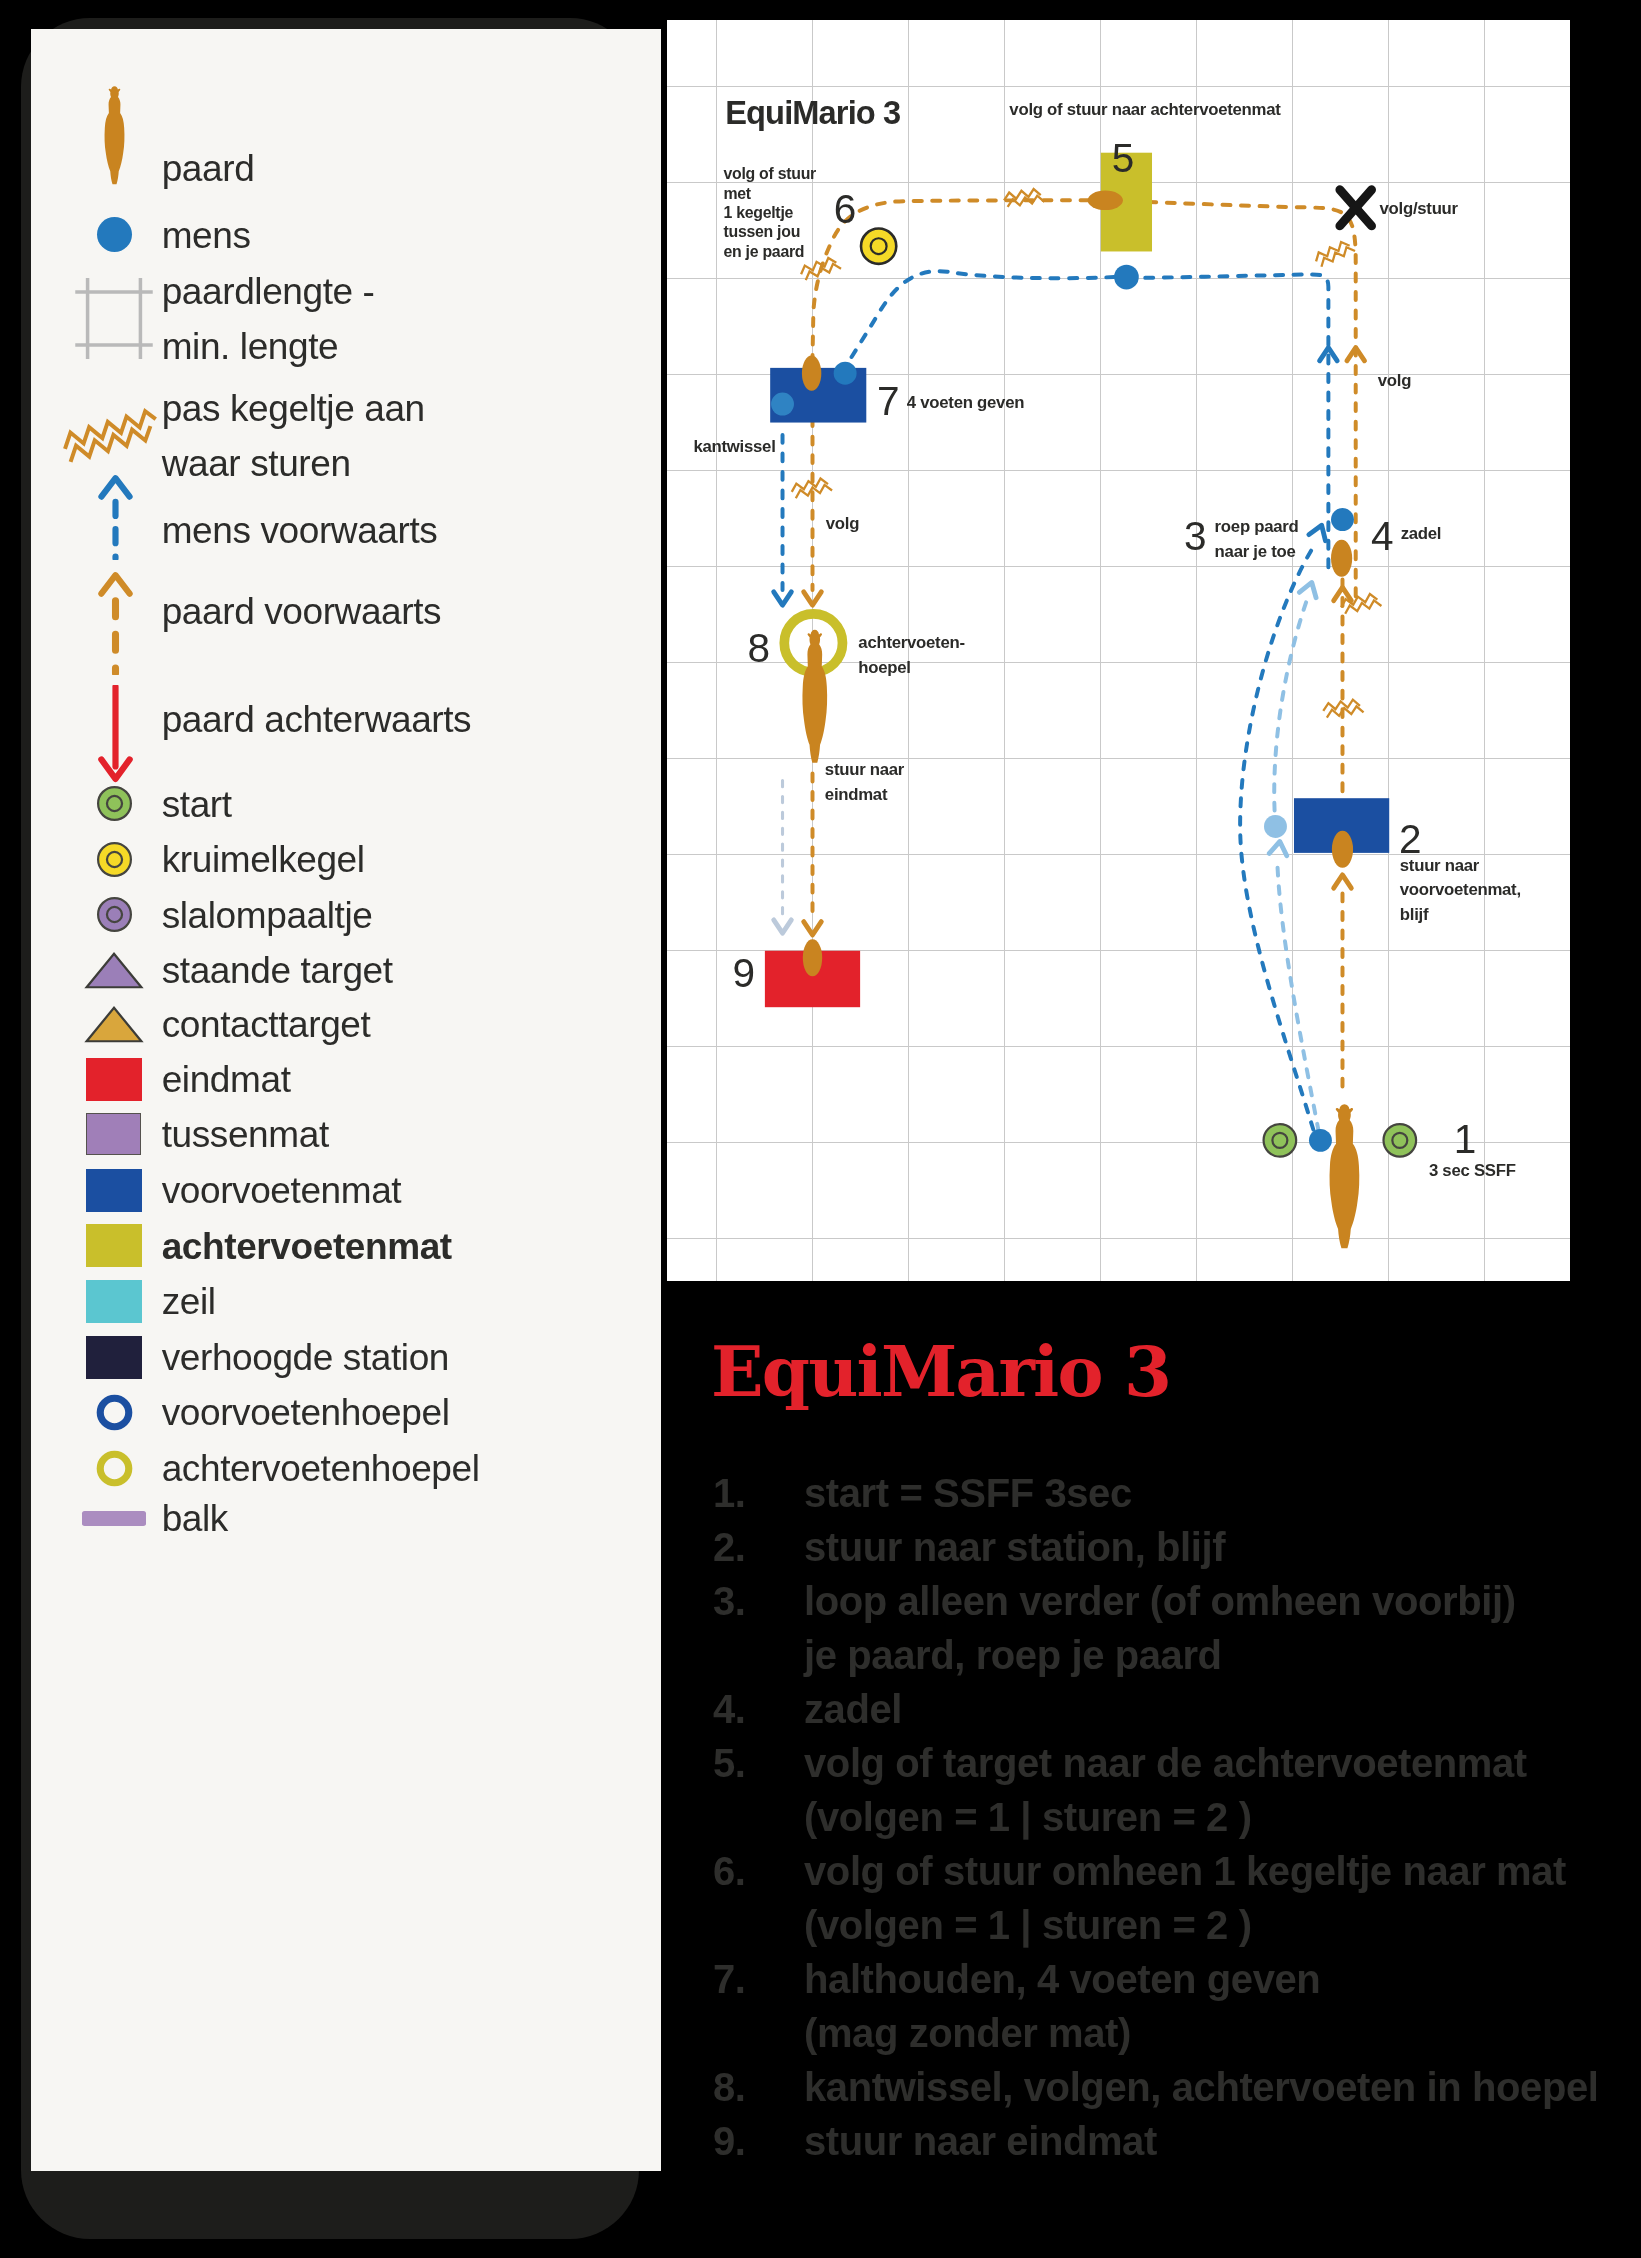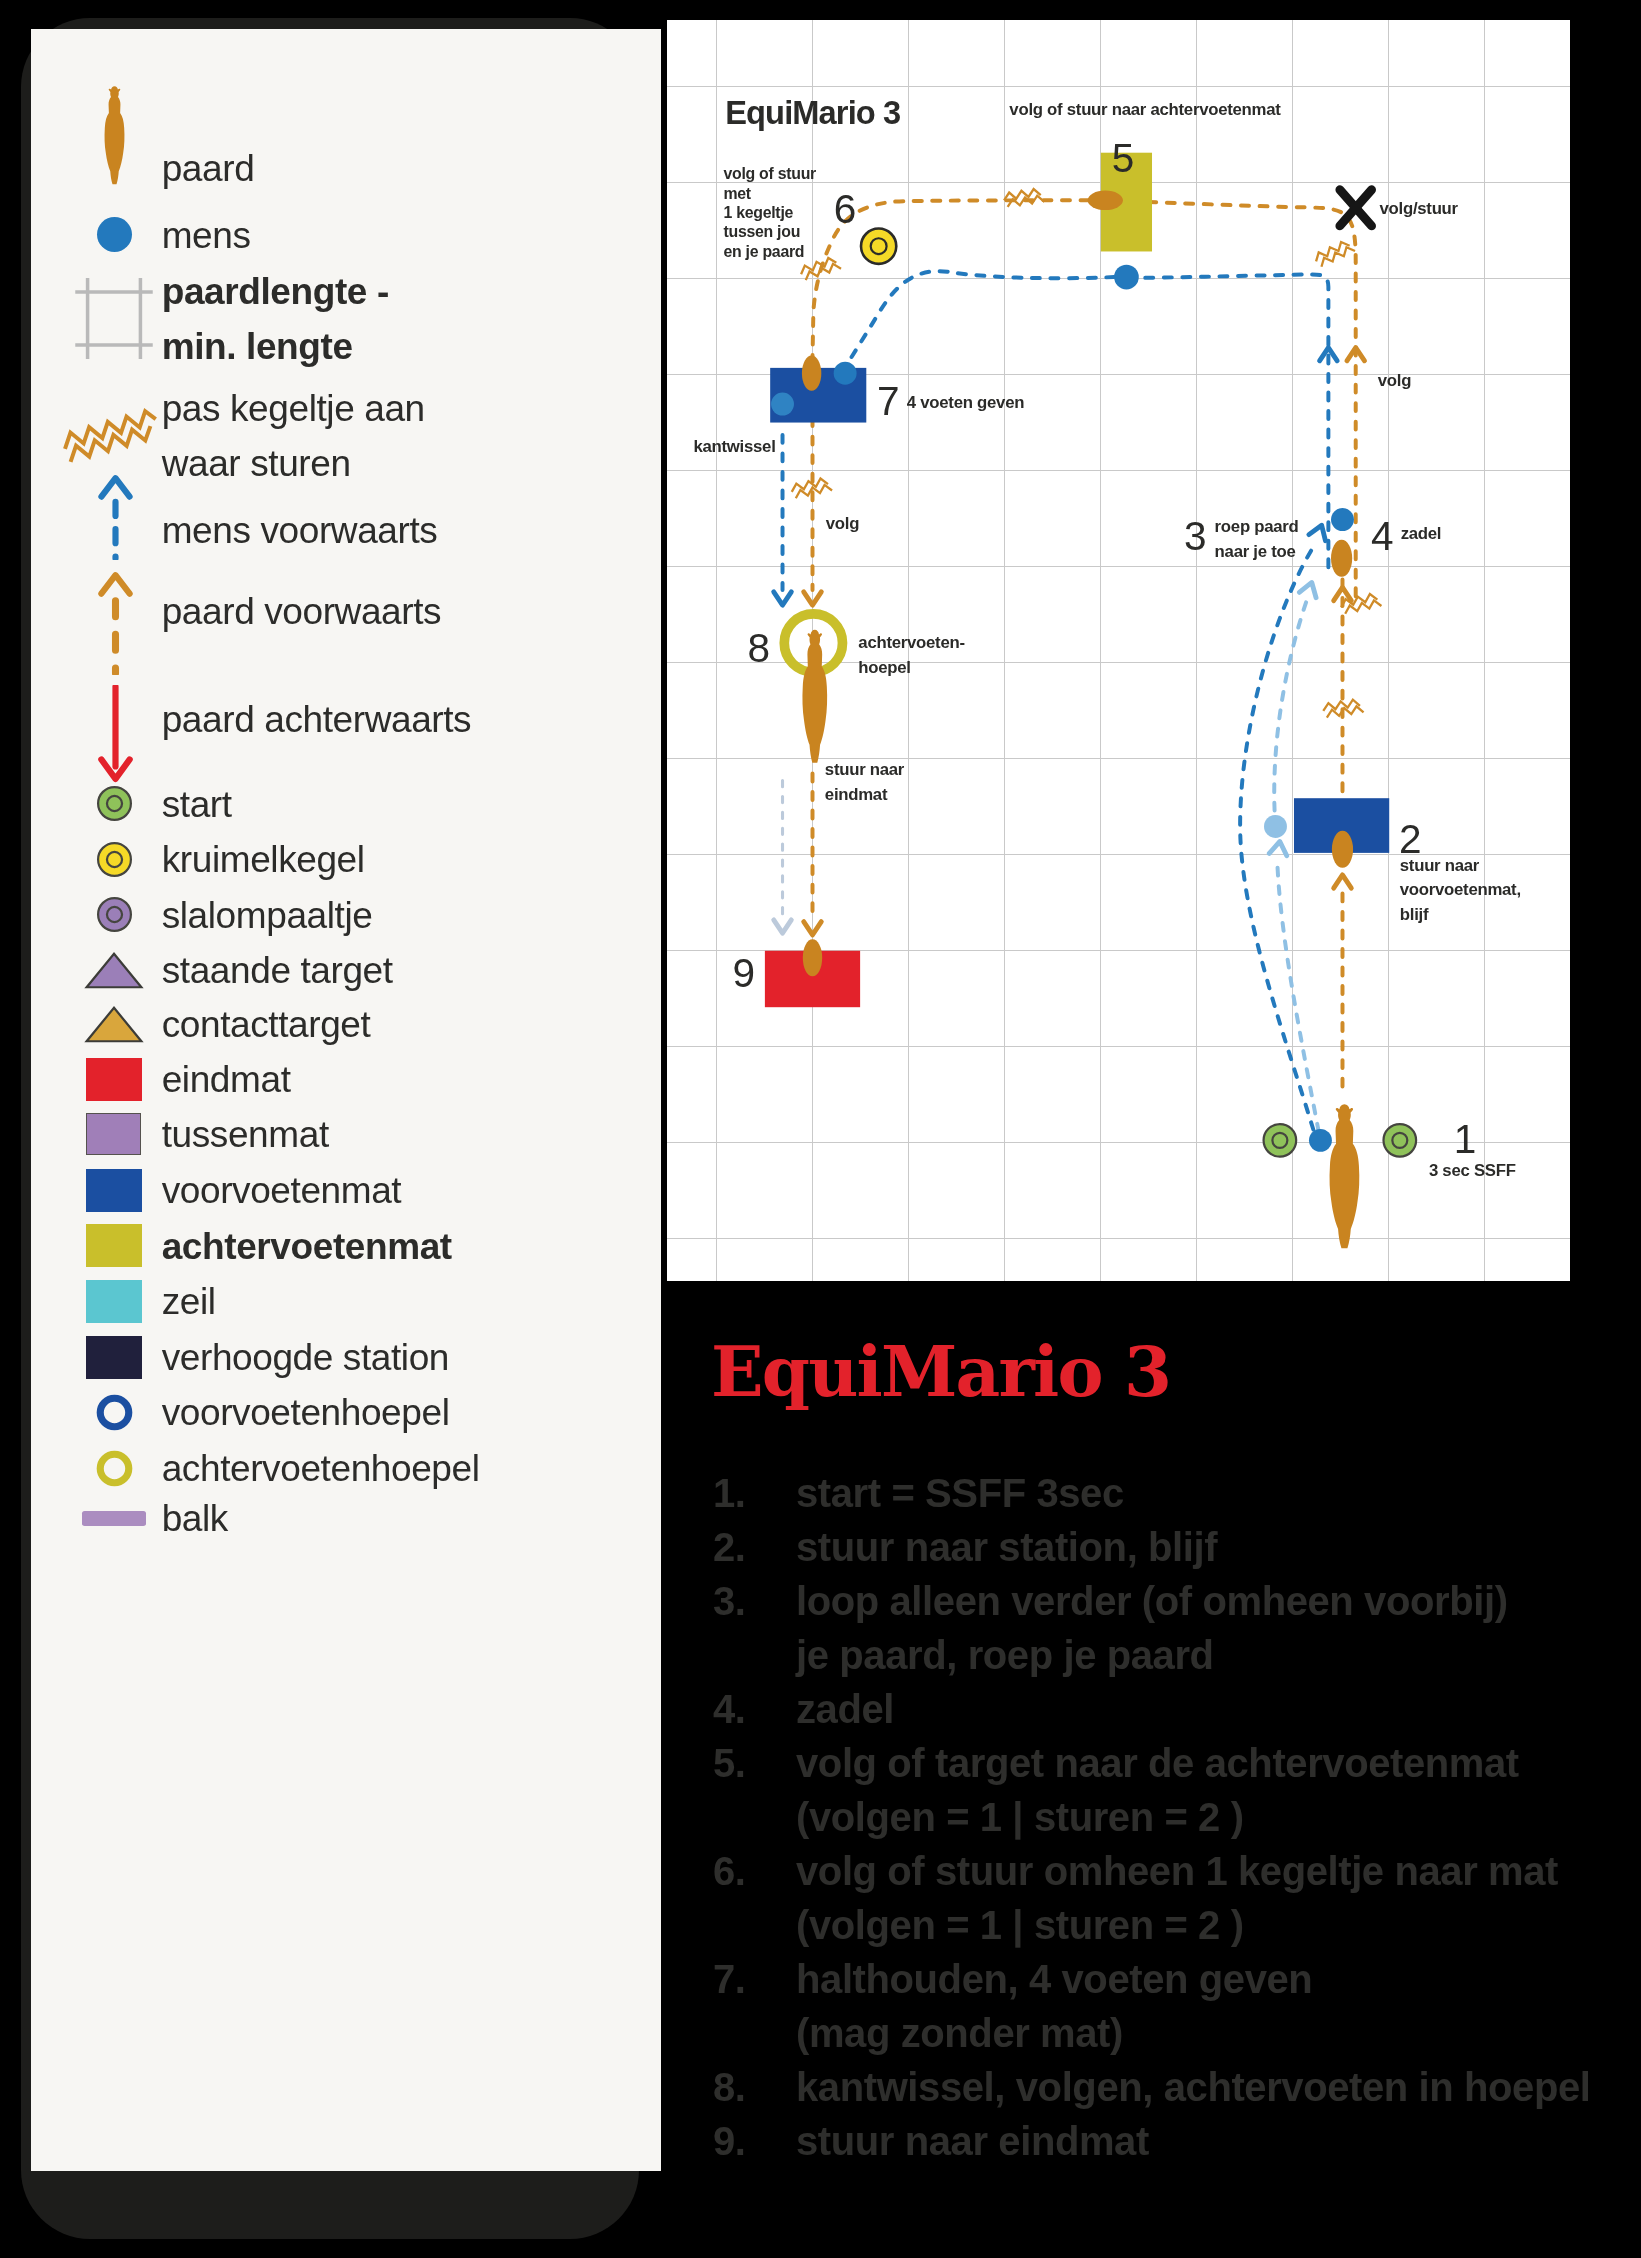--- a/index.html
+++ b/index.html
@@ -27,21 +27,21 @@
   .mtitle{font-size:37px;font-weight:bold;fill:#e3222b;
           font-family:"DejaVu Serif","Liberation Serif",serif;letter-spacing:-1px;}
   
   .f-title{position:absolute;left:711px;top:1329px;margin:0;font-size:69px;line-height:85px;
            color:#e3222b;font-family:"DejaVu Serif","Liberation Serif",serif;
            font-weight:bold;letter-spacing:-1.8px;}
   .flist{position:absolute;left:713px;top:1466px;width:932px;
          font-size:40px;font-weight:bold;line-height:54px;color:#2e2e2c;letter-spacing:-0.4px;}
   .fi{display:flex;align-items:flex-start;}
   .fi .n{flex:none;width:83px;}
-  .fi .t span{display:block;}
+  .fi .t span{display:block;margin-left:8px;}
 </style>
 </head>
 <body>
 
 <div class="canvas">
 
   <div class="legend-card">
     <div class="legend-panel">
 
       <div class="lic" style="left:71px;top:49px;">
@@ -59,21 +59,21 @@
         </div>
 
       <div class="lic" style="left:44px;top:249px;">
         <svg width="78" height="81" viewBox="0 0 88 92" stroke="#b9b9b9" stroke-width="4">
           <line x1="0" y1="16" x2="88" y2="16"></line>
             <line x1="0" y1="76" x2="88" y2="76"></line>
           <line x1="14" y1="0" x2="14" y2="92"></line>
             <line x1="74" y1="0" x2="74" y2="92"></line>
         </svg>
       </div>
-      <div class="llb" style="top:290px;font-weight:bold;">
+      <div class="llb" style="top:290px;">
           <span>paardlengte -</span>
           <span>min. lengte</span>
         </div>
 
       <div class="lic" style="left:26.5px;top:365px;">
         <svg width="106" height="71" viewBox="0 0 120 80" fill="none" stroke="#cf8b28" stroke-width="4.5">
           <g transform="translate(60,40) rotate(-16) translate(-55,-17)">
             <polyline points="0,24 11,8 22,24 33,8 44,24 55,8 66,24 77,8 88,24 99,8 108,20"></polyline>
             <polyline points="2,40 13,24 24,40 35,24 46,40 57,24 68,40 79,24 90,40 100,26"></polyline>
           </g>

